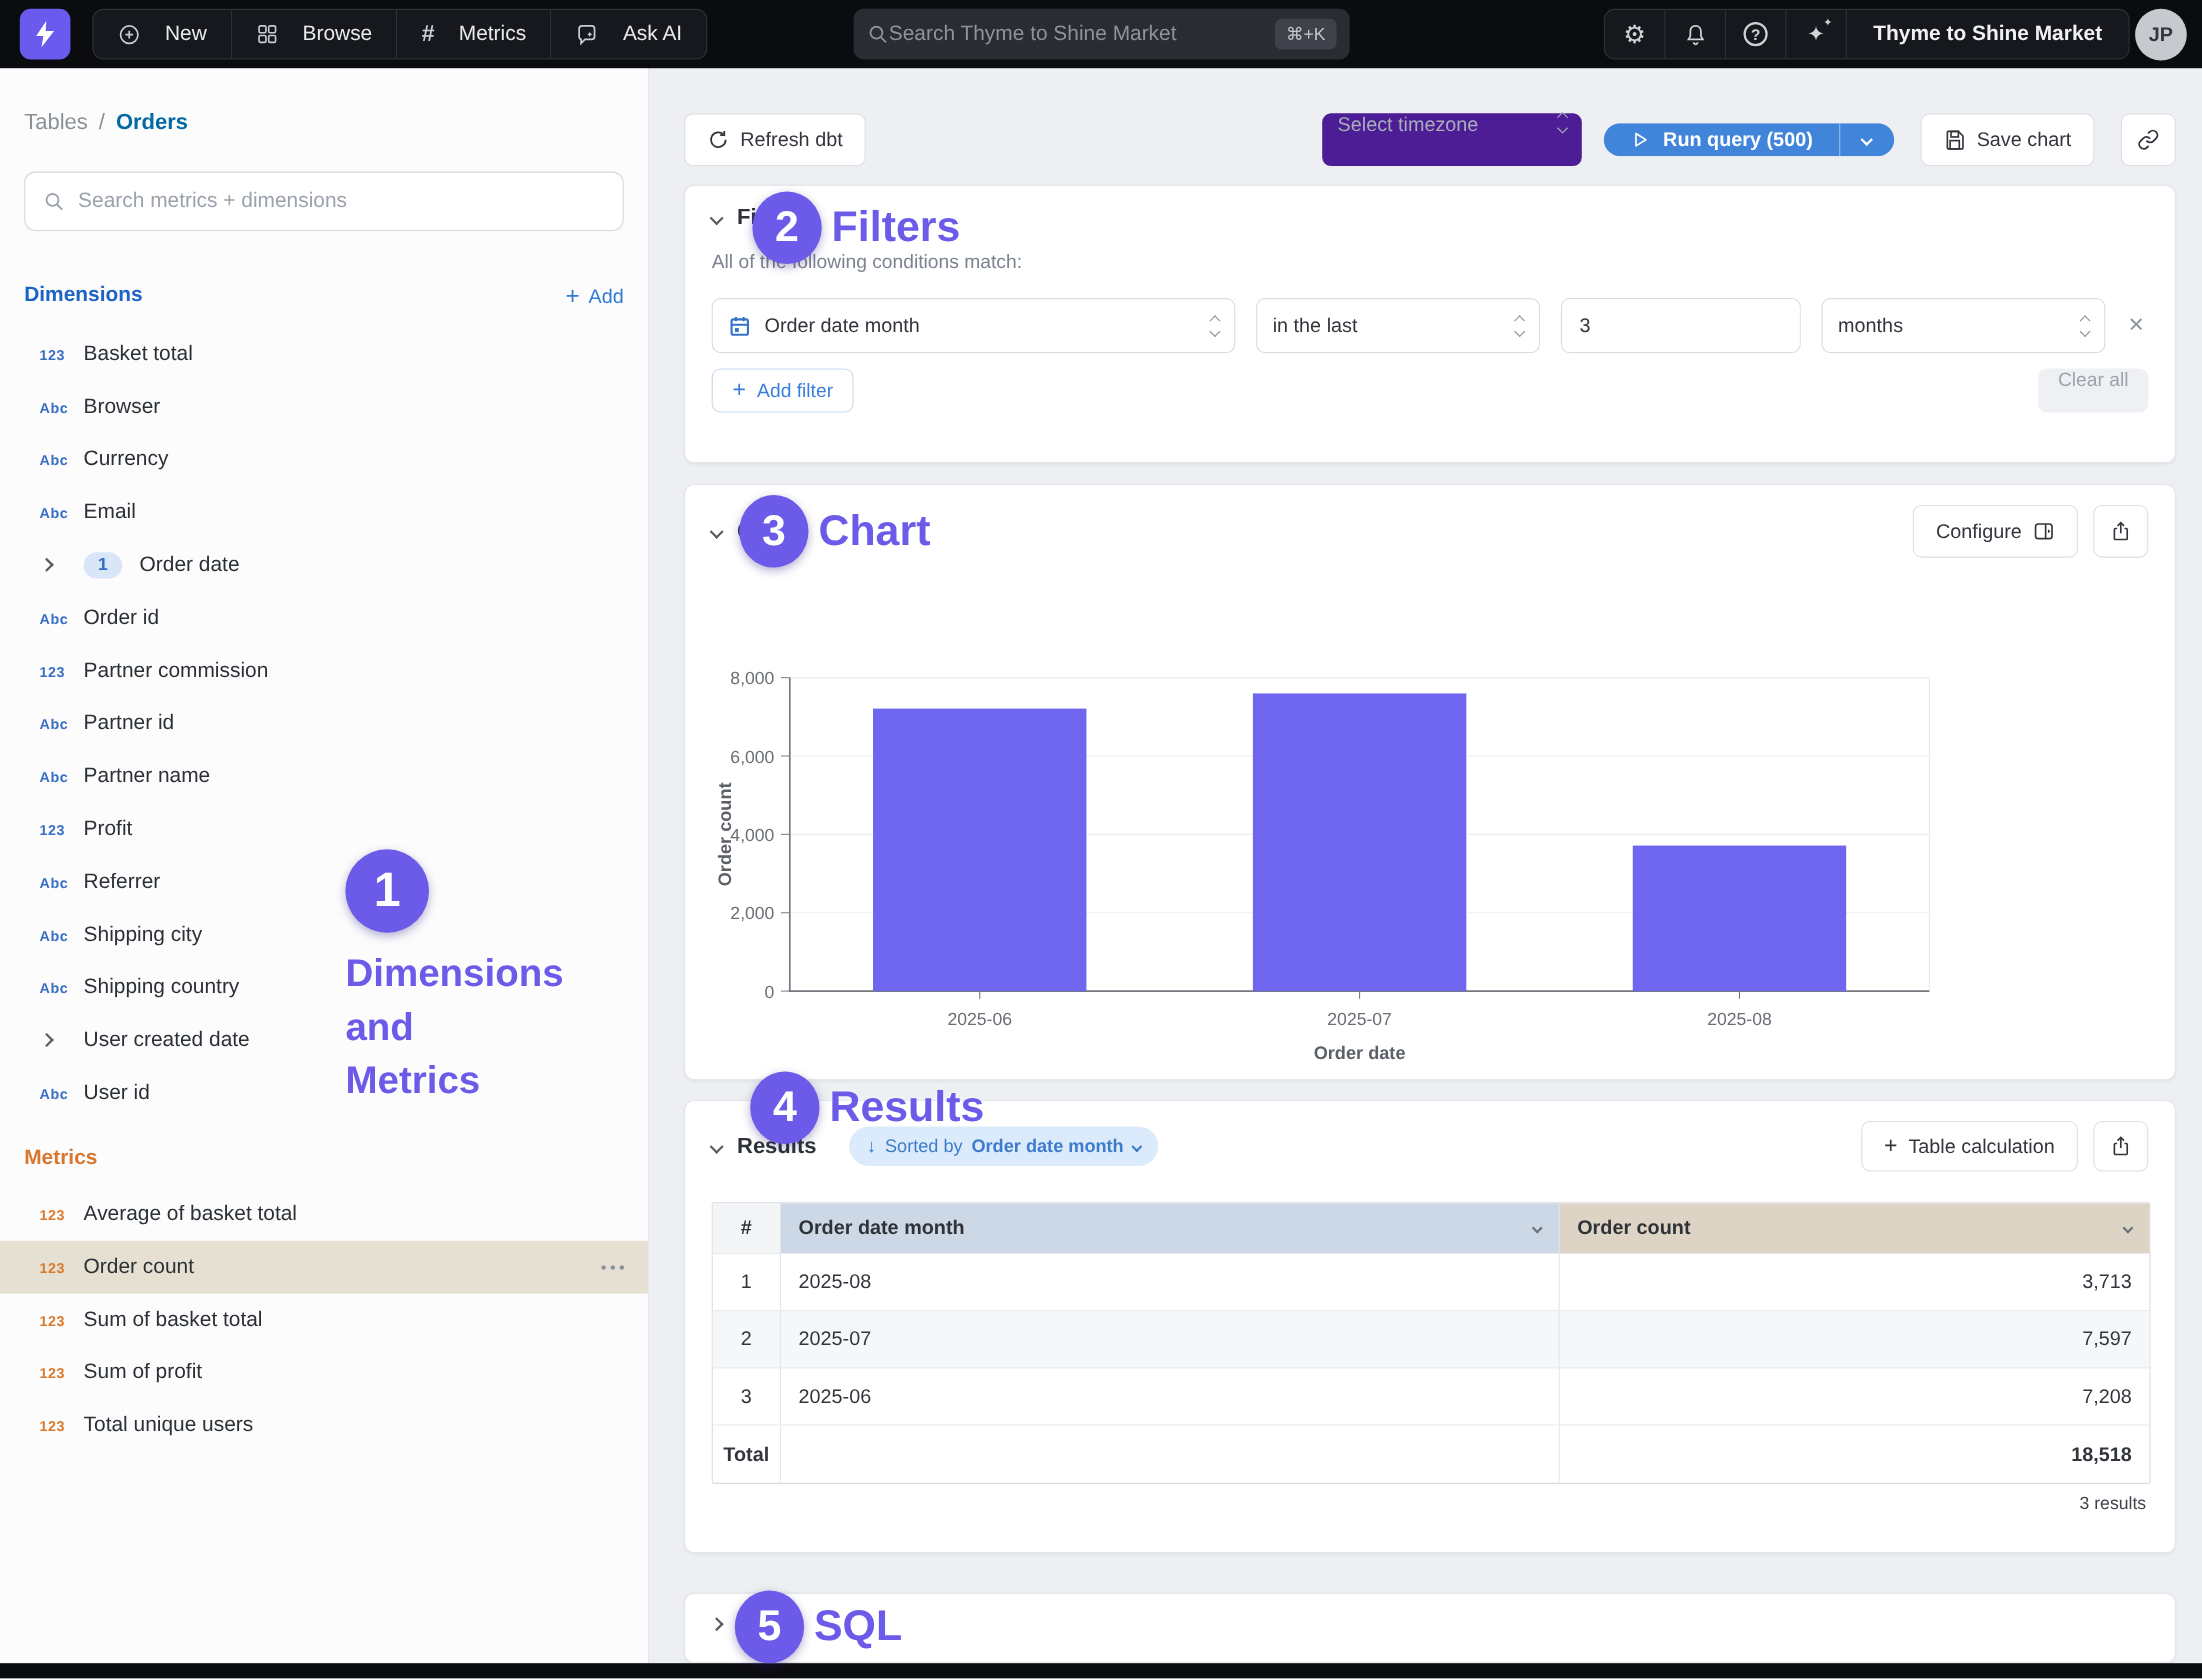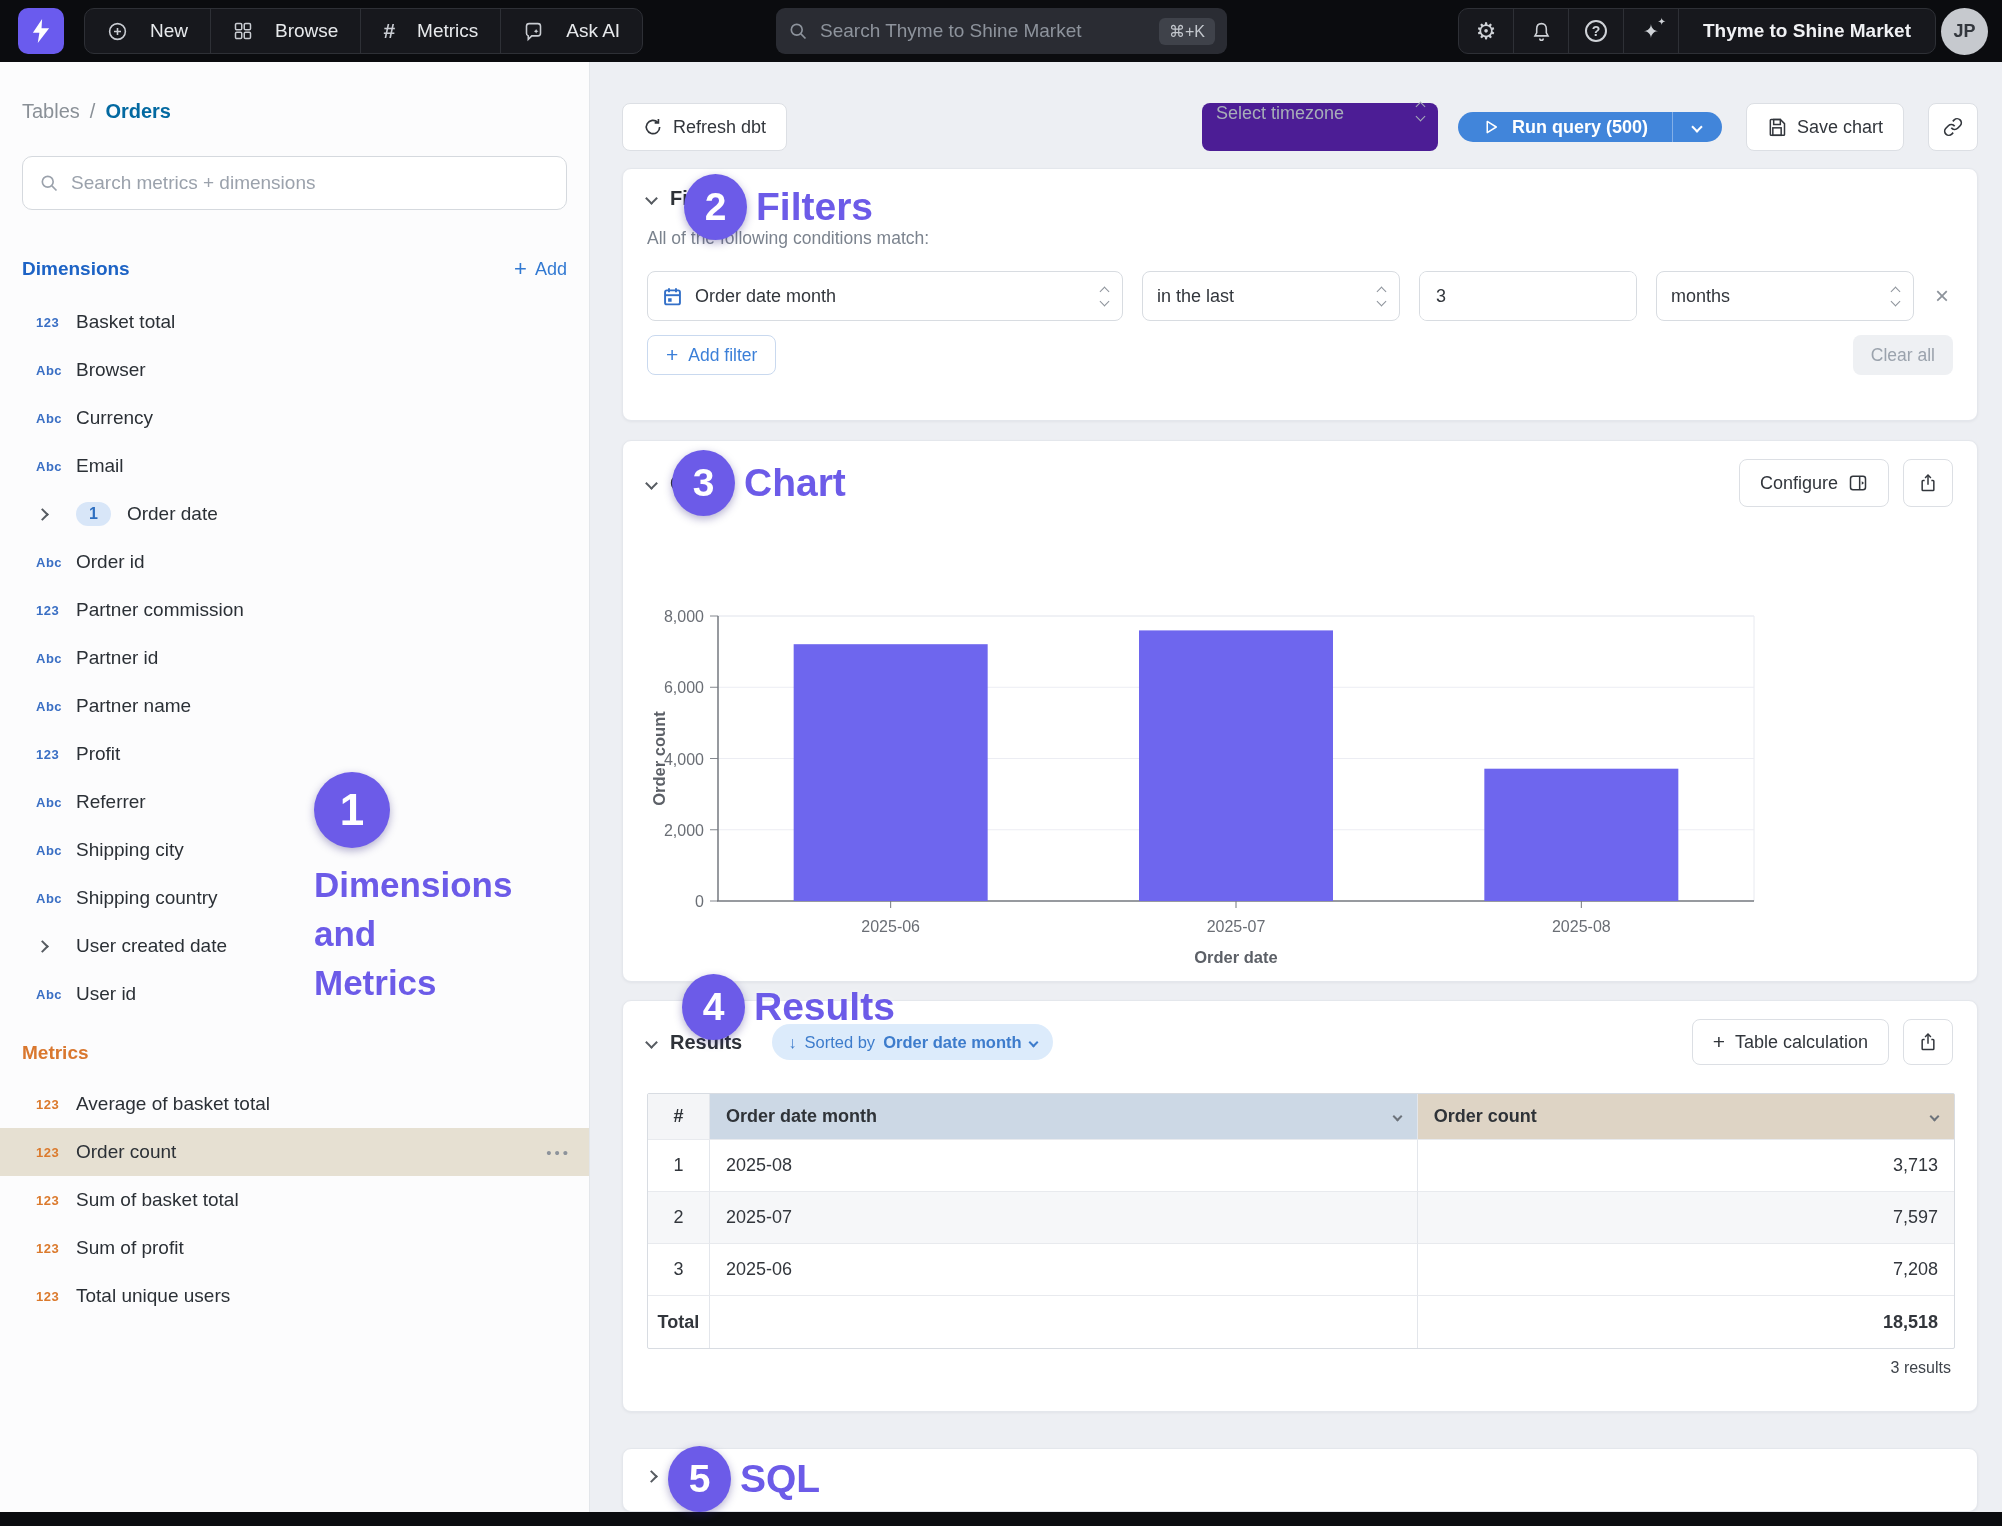--- a/index.html
+++ b/index.html
@@ -7,21 +7,21 @@
   body{position:relative;background:#edeff3;font-family:"Liberation Sans",sans-serif;overflow:hidden;color:#32363c}
 
   
   .navbar{position:absolute;top:0;left:0;width:2002px;height:62px;background:#0b0c0f;display:flex;align-items:center;padding:0 18px;z-index:4}
   .logo{width:46px;height:46px;border-radius:10px;background:#6A5BEE;display:flex;align-items:center;justify-content:center;flex:0 0 auto}
   .nav-group{display:flex;height:46px;margin-left:20px;border:1px solid #2e3036;background:#17181d;border-radius:10px;overflow:hidden}
   .nav-btn{display:flex;align-items:center;gap:22px;padding:0 22px;color:#e7e9ec;font-size:19px;border-right:1px solid #2e3036;cursor:pointer;white-space:nowrap}
   .nav-btn:last-child{border-right:none}
   .nav-btn .glyph{color:#c9ccd2;display:flex;align-items:center}
   .hash{font-size:21px;font-weight:bold;color:#c9ccd2}
-  .nav-search{position:absolute;left:776px;top:8px;width:451px;height:46px;background:#2a2c33;border-radius:9px;display:flex;align-items:center;padding:14px 12px;gap:12px}
+  .nav-search{position:absolute;left:776px;top:8px;width:451px;height:46px;background:#2a2c33;border-radius:9px;display:flex;align-items:center;padding:14px 12px;}
   .nav-search input{flex:1;background:transparent;border:none;outline:none;font-size:19px;color:#cdd1d7;font-family:"Liberation Sans",sans-serif}
   .nav-search input::placeholder{color:#8d939c}
   .kbd{background:#3f424a;color:#c3c7cd;font-size:16px;border-radius:6px;padding:4px 10px;white-space:nowrap}
   .nav-right{position:absolute;right:66px;top:8px;height:46px;display:flex;border:1px solid #2e3036;background:#17181d;border-radius:10px;overflow:hidden}
   .nav-icon-btn{width:55px;display:flex;align-items:center;justify-content:center;border-right:1px solid #2e3036;color:#cfd2d7;cursor:pointer}
   .org-btn{display:flex;align-items:center;padding:0 24px;color:#f0f1f4;font-size:19px;font-weight:bold;cursor:pointer;white-space:nowrap}
   .avatar{position:absolute;right:14px;top:8px;width:47px;height:47px;border-radius:50%;background:#c6c9ce;color:#33373d;font-weight:bold;font-size:18px;display:flex;align-items:center;justify-content:center;cursor:pointer}
   .qmark{width:22px;height:22px;border:2px solid #cfd2d7;border-radius:50%;display:flex;align-items:center;justify-content:center;font-size:14px;font-weight:bold}
   .sparkle{position:relative;font-size:19px;line-height:1}
   .sparkle em{position:absolute;font-style:normal;font-size:10px;top:-5px;right:-7px}
@@ -87,21 +87,21 @@
   .fsel{height:50px;border:1px solid #d8dce1;border-radius:8px;background:#fff;display:flex;align-items:center;padding:0 14px;font-size:18px;color:#32363c;cursor:pointer}
   .fsel .updown{color:#8d939b}
   .fsel.f1{width:476px;gap:12px}
   .fsel.f2{width:258px}
   .fnum{width:218px;height:50px;border:1px solid #d8dce1;border-radius:8px;display:flex;overflow:hidden}
   .fnum input{flex:1;border:none;outline:none;padding:0 16px;font-size:18px;color:#32363c;font-family:"Liberation Sans",sans-serif}
   .fsel.f3{width:258px}
   .fx{margin-left:2px;color:#8d939b;font-size:24px;cursor:pointer;line-height:1}
   .factions{display:flex;align-items:center;margin:14px 24px 0;justify-content:space-between}
   .add-filter{height:40px;border:1px solid #c9d9ef;border-radius:8px;background:#fff;color:#3b7fd8;font-size:17.5px;display:flex;align-items:center;gap:10px;padding:0 18px;cursor:pointer}
-  .clear-all{height:40px;border:none;border-radius:8px;background:#eef0f3;color:#9ba3ad;font-size:17.5px;display:flex;align-items:center;padding:0 18px;cursor:pointer}
+  .clear-all{height:40px;border:none;border-radius:8px;background:#eef0f3;color:#9ba3ad;font-size:17.5px;display:flex;padding:0 18px;cursor:pointer}
 
   
   .chart-card{top:378px;height:542px}
   .chart-card .card-head{position:absolute;left:0;right:0;top:0}
   .chart-actions{margin-left:auto;display:flex;gap:14px}
   .chart-svg{position:absolute;left:0;top:0}
   .ytick,.xtick{font-size:16px;fill:#6a6e75;font-family:"Liberation Sans",sans-serif}
   .axlabel{font-size:16.5px;font-weight:bold;fill:#5c6067;font-family:"Liberation Sans",sans-serif}
 
   

